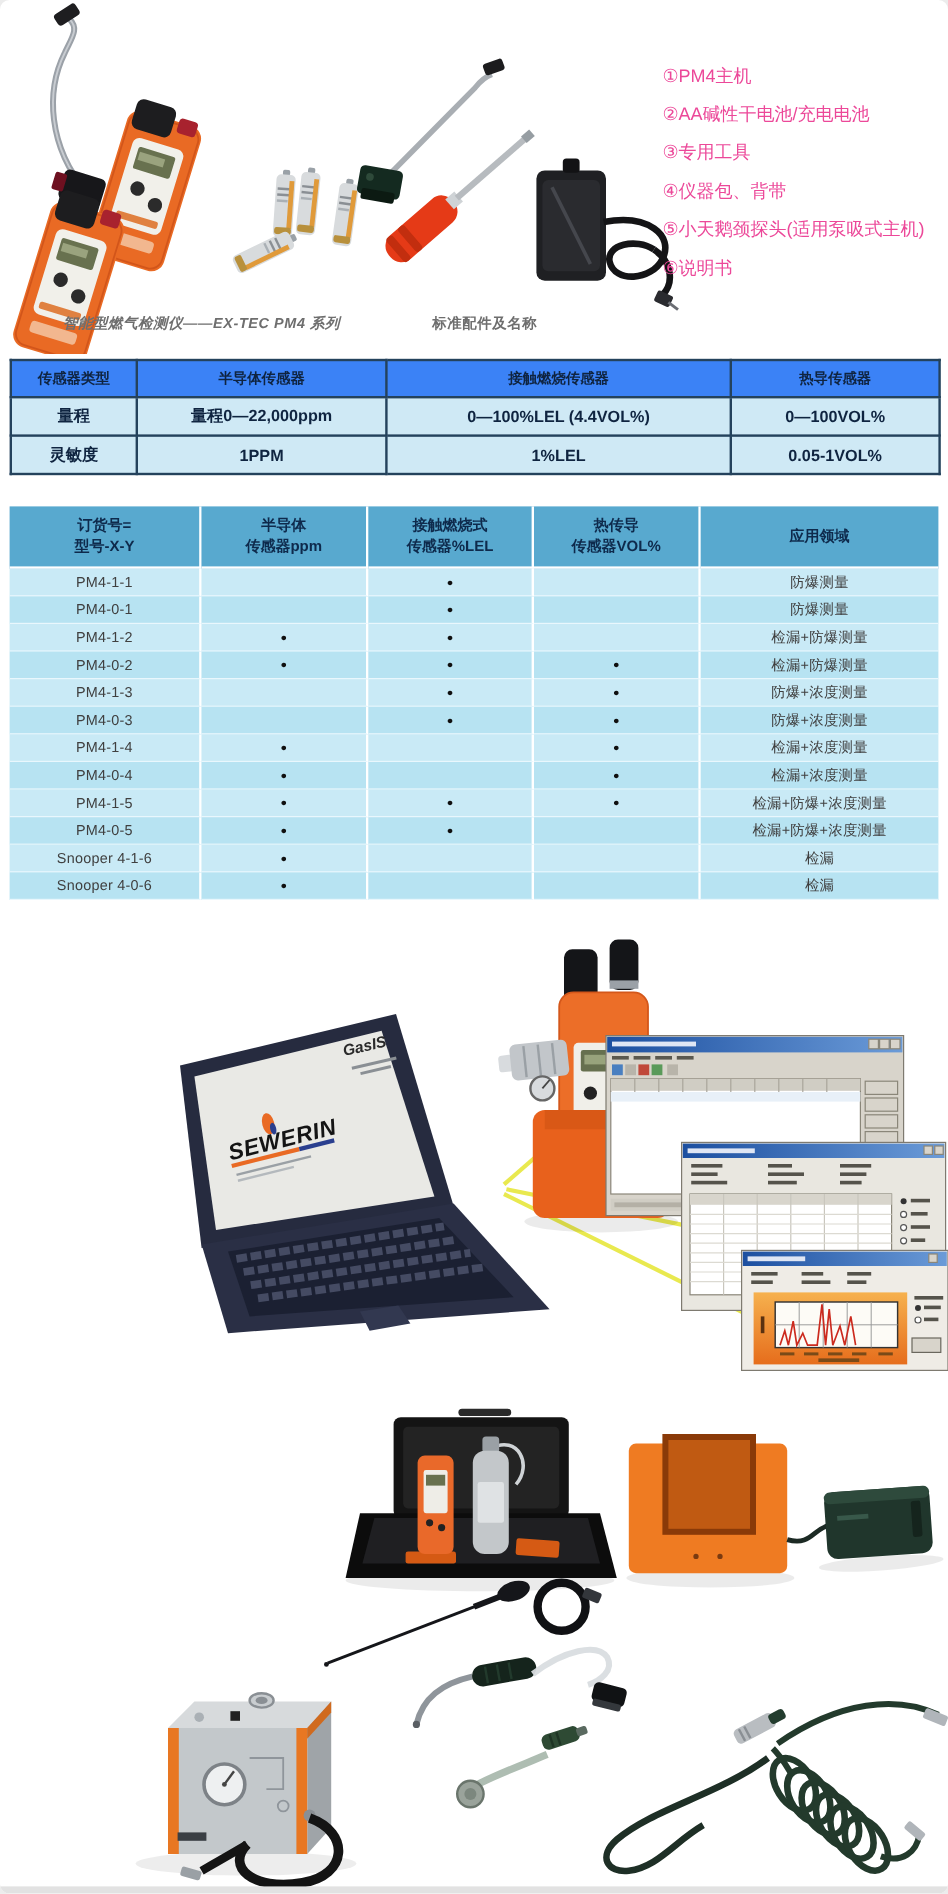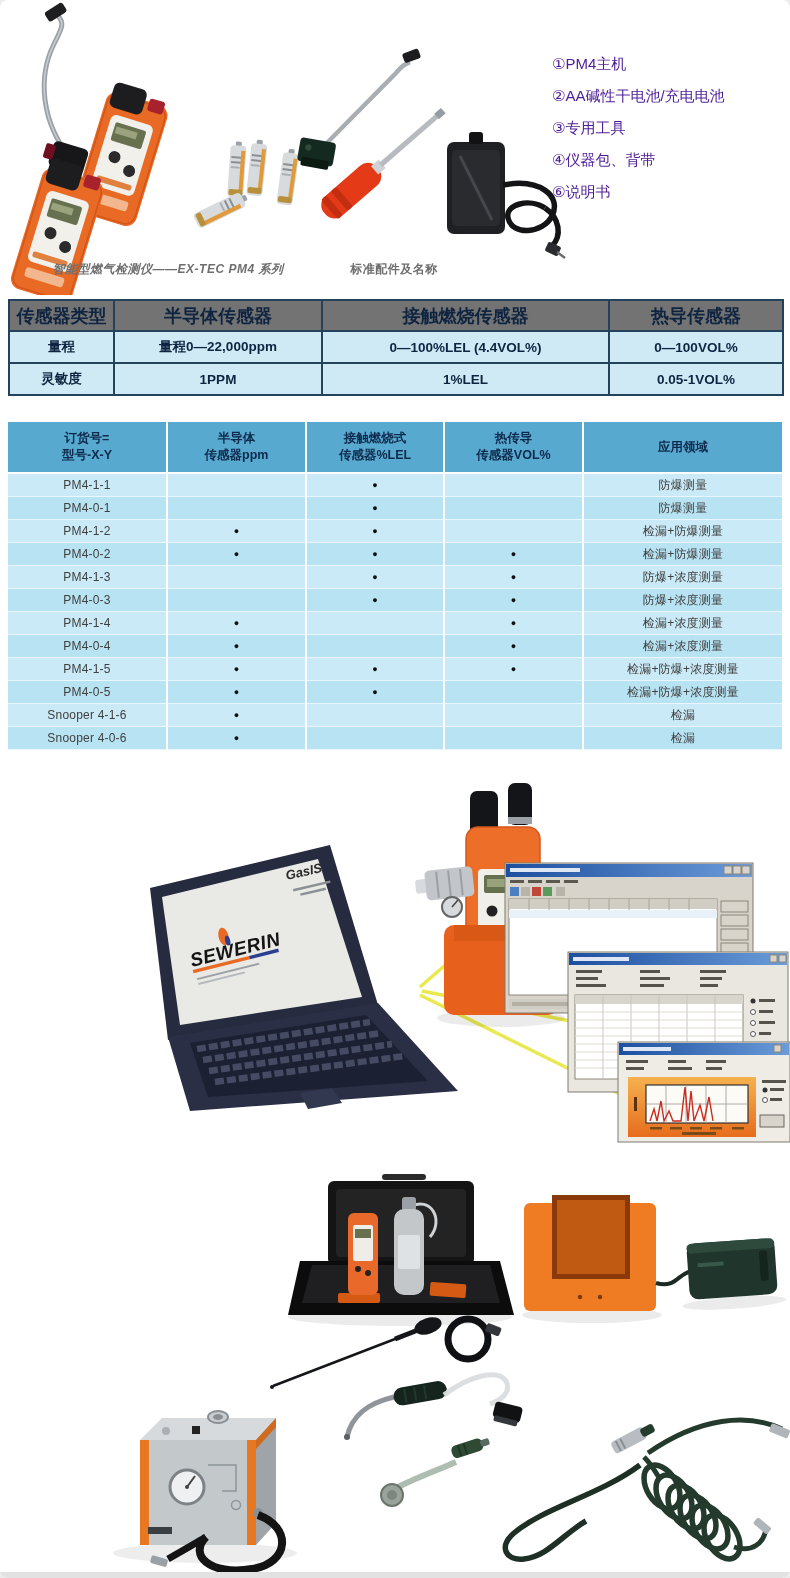--- a/index.html
+++ b/index.html
@@ -5,31 +5,31 @@
   html,body{margin:0;padding:0;background:#ececec;}
   .page{position:relative;width:790px;height:1578px;margin:0 auto;background:#ffffff;
         border-radius:8px;overflow:hidden;font-family:"Liberation Sans","DejaVu Sans",sans-serif;}
   .bottom-edge{position:absolute;left:0;bottom:0;width:790px;height:6px;background:#e2e2e2;}
 
   .abs{position:absolute;}
 
   
   .caption{position:absolute;top:261px;font-size:12px;font-weight:bold;color:#6e6e6e;text-align:center;letter-spacing:.5px;}
   .caption.dev{left:18px;width:300px;font-style:italic;}
-  .caption.acc{left:326px;width:136px;}
+  .caption.acc{left:336px;width:136px;}
 
   
-  .acc-list{position:absolute;left:552px;top:48px;width:235px;font-size:15px;color:#4c1d95;}
+  .acc-list{position:absolute;left:552px;top:48px;width:235px;font-size:15px;color:#ec4899;}
   .acc-list .item{height:32px;line-height:32px;white-space:nowrap;}
 
   
   table.t1{position:absolute;left:8px;top:299px;width:774px;border-collapse:collapse;table-layout:fixed;
            border:2px solid #1f3648;}
   table.t1 th, table.t1 td{border:2px solid #24425c;text-align:center;font-weight:bold;color:#0f2440;padding:0;}
-  table.t1 th{background:#737373;height:29px;font-size:18px;}
+  table.t1 th{background:#3b82f6;height:29px;font-size:12px;}
   table.t1 td{background:#cfe9f5;height:30px;font-size:13.5px;}
 
   
   table.t2{position:absolute;left:8px;top:422px;width:774px;border-collapse:separate;border-spacing:0;table-layout:fixed;}
   table.t2 th{background:#58a9cf;color:#0e2a4c;font-size:12.5px;font-weight:bold;height:50px;
               text-align:center;vertical-align:middle;white-space:pre-line;line-height:1.35;
               border-right:2px solid #ffffff;border-bottom:2px solid #ffffff;padding:0;}
   table.t2 th:last-child{border-right:none;}
   table.t2 td{height:22px;text-align:center;vertical-align:middle;color:#404040;font-size:12px;
               border-right:2px solid #ffffff;border-bottom:1.5px solid #e9f7fd;padding:0;}
@@ -131,20 +131,21 @@
   </svg>
 
   <div class="caption dev">智能型燃气检测仪——EX-TEC PM4 系列</div>
   <div class="caption acc">标准配件及名称</div>
 
   <div class="acc-list">
     <div class="item">①PM4主机</div>
     <div class="item">②AA碱性干电池/充电电池</div>
     <div class="item">③专用工具</div>
     <div class="item">④仪器包、背带</div>
+    <div class="item">⑤小天鹅颈探头(适用泵吸式主机)</div>
     <div class="item">⑥说明书</div>
   </div>
 
   <table class="t1">
     <colgroup>
         <col style="width:105px">
         <col style="width:208px">
         <col style="width:287px">
         <col style="width:174px">
       </colgroup>

